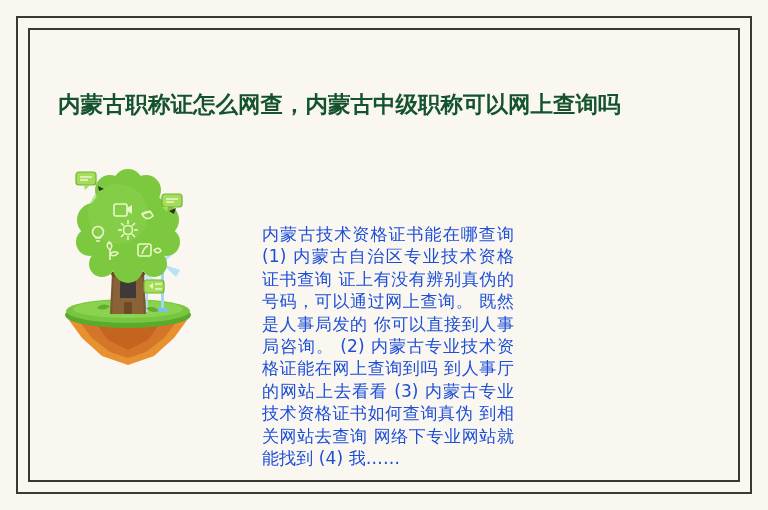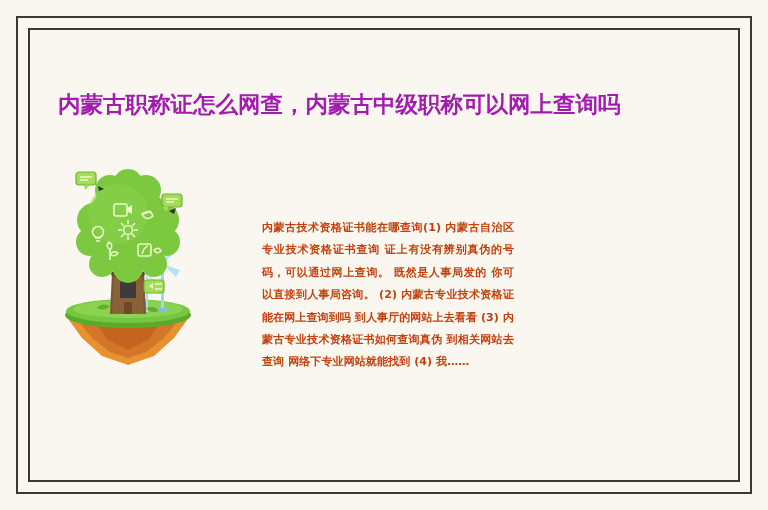--- a/index.html
+++ b/index.html
@@ -48,21 +48,21 @@
     height: 454px;
     box-sizing: border-box;
   }
   #page-title {
     position: absolute;
     left: 30px;
     top: 48px;
     width: 660px;
     font-size: 22.5px;
     font-weight: bold;
-    color: #a21caf;
+    color: #14532d;
     letter-spacing: 0px;
     line-height: 1.2;
     white-space: nowrap;
   }
   
   #illustration {
     position: absolute;
     left: 30px;
     top: 140px;
     width: 140px;
@@ -70,23 +70,23 @@
   }
   #illustration svg {
     display: block;
   }
   
   #article-body {
     position: absolute;
     left: 234px;
     top: 178px;
     width: 252px;
-    font-size: 11px;
-    font-weight: bold;
-    color: #c2410c;
+    font-size: 17px;
+    font-weight: normal;
+    color: #1d4ed8;
     line-height: 22.4px;
     text-align: justify;
     text-justify: inter-ideograph;
     letter-spacing: 0.1px;
   }
 </style>
 </head>
 <body>
 
 <div id="page">

